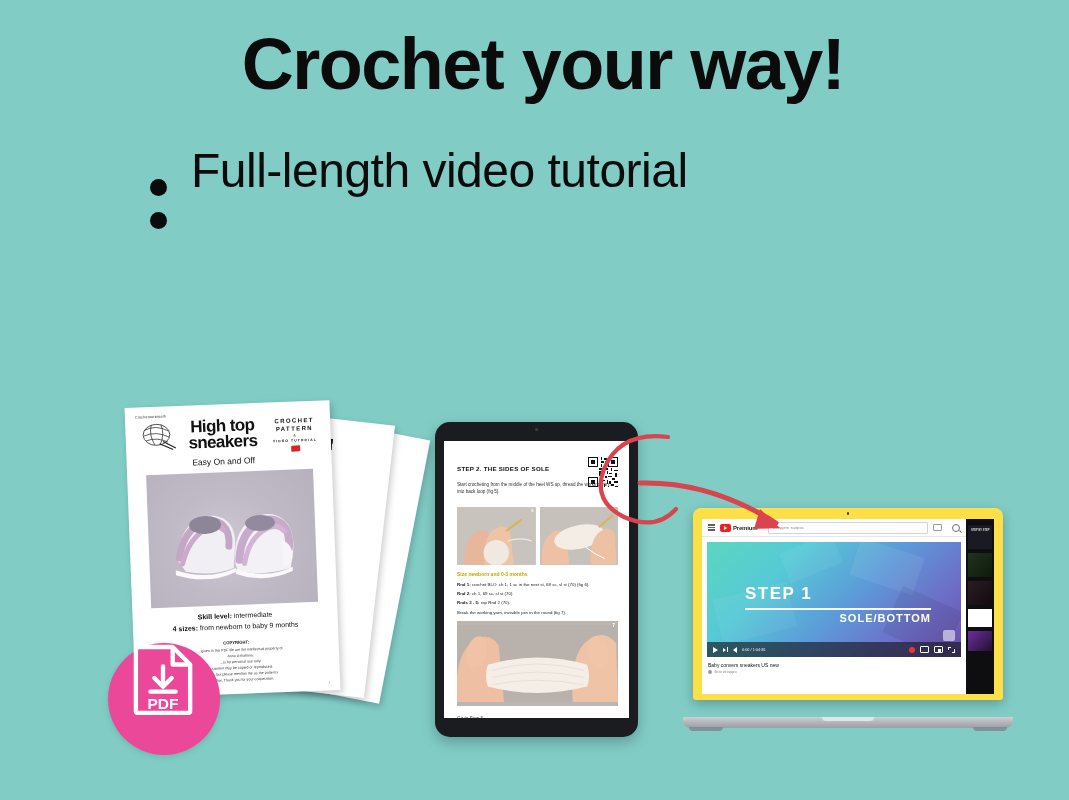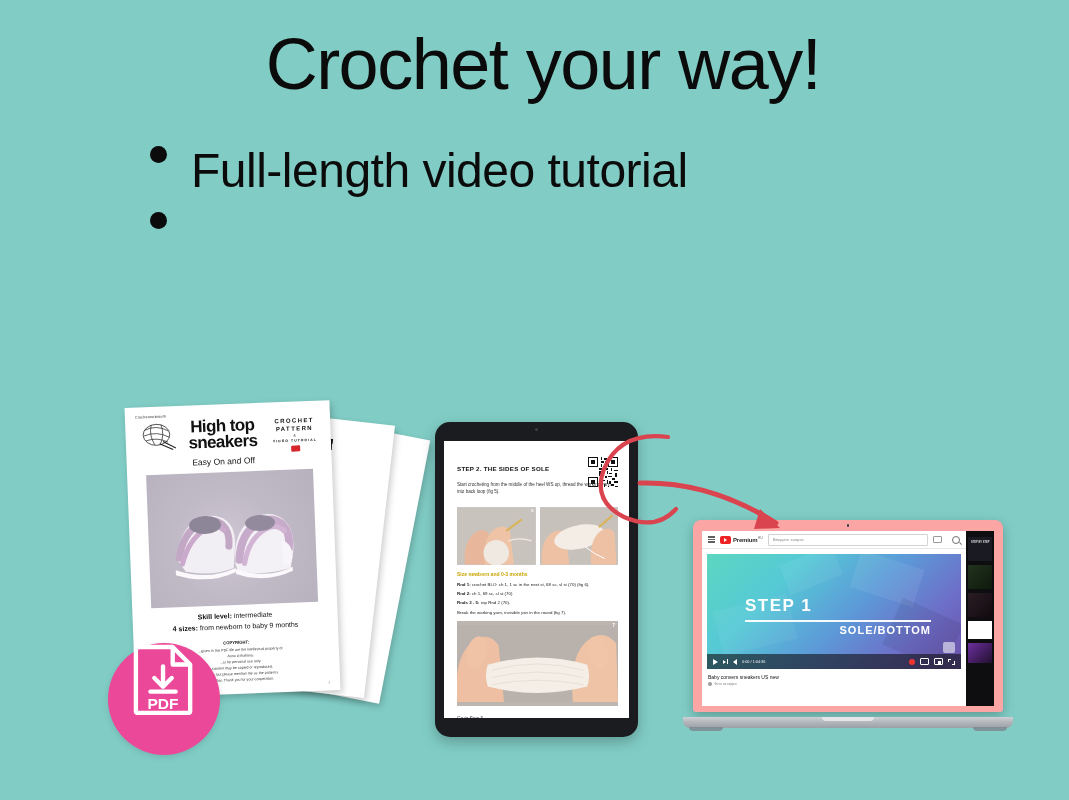--- a/index.html
+++ b/index.html
@@ -8,26 +8,26 @@
     background:#81cdc6;
     font-family:"Liberation Sans",sans-serif;
     position:relative;
   }
   .stage{position:absolute;inset:0;}
 
   
   .headline{
     position:absolute;left:0;right:0;top:28px;
     text-align:center;
-    font-size:72px;font-weight:normal;color:#0b0b0b;
+    font-size:72px;font-weight:bold;color:#0b0b0b;
     letter-spacing:-1.5px;line-height:1;padding-left:17px;
   }
   
   .bullets{position:absolute;left:150px;top:146px;}
-  .bullet-row{display:flex;align-items:flex-start;margin-bottom:16px;}
+  .bullet-row{display:flex;align-items:flex-end;margin-bottom:16px;}
   .bullet-dot{
     width:17px;height:17px;border-radius:50%;background:#0b0b0b;
     margin-right:24px;flex:none;
   }
   .bullet-text{font-size:48px;color:#0b0b0b;line-height:1.05;letter-spacing:-.5px;}
 
   
   .papers{position:absolute;left:120px;top:400px;width:310px;height:320px;}
   .sheet{position:absolute;background:#fff;box-shadow:2px 3px 7px rgba(0,0,0,.22);}
   .sheet-3{left:138px;top:24px;width:148px;height:268px;transform:rotate(11deg);}
@@ -89,22 +89,22 @@
   .tb-img .badge{position:absolute;right:2px;top:1px;font-size:4px;color:#fff;font-weight:bold;}
   .tb-sub{position:absolute;left:13px;top:130px;font-size:5px;font-weight:bold;color:#c9a400;}
   .tb-rnd{position:absolute;left:13px;right:11px;font-size:4.4px;color:#222;line-height:1.5;}
   .tb-rnd b{font-weight:bold;}
   .tb-big{position:absolute;left:13px;right:11px;top:180px;height:85px;overflow:hidden;background:#bdb6b0;}
   .tb-big .badge{position:absolute;right:3px;top:2px;font-size:4.5px;color:#fff;font-weight:bold;}
   .tb-goto{position:absolute;left:13px;top:275px;font-size:4.6px;color:#333;}
 
   
   .laptop{position:absolute;left:683px;top:508px;width:330px;height:220px;}
-  .lid{position:absolute;left:10px;top:0;width:310px;height:192px;background:#fca5a5;
-    border-radius:8px 8px 3px 3px;box-shadow:0 4px 12px rgba(0,0,0,.25);margin-top:12px;}
+  .lid{position:absolute;left:10px;top:0;width:310px;height:192px;background:#fde047;
+    border-radius:8px 8px 3px 3px;box-shadow:0 4px 12px rgba(0,0,0,.25);}
   .lid-cam{position:absolute;left:50%;top:4px;width:2.6px;height:2.6px;margin-left:-1.3px;border-radius:50%;background:#3a3d44;}
   .lscreen{position:absolute;left:9px;top:11px;right:9px;bottom:6px;background:#fff;overflow:hidden;display:flex;}
   .yt-main{flex:1;display:flex;flex-direction:column;min-width:0;}
   .yt-bar{height:17px;display:flex;align-items:center;gap:5px;padding:0 6px;border-bottom:1px solid #e6e6e6;background:#fff;}
   .yt-burger{width:7px;display:flex;flex-direction:column;gap:1.4px;}
   .yt-burger span{display:block;height:1.1px;background:#606060;}
   .yt-logo{display:flex;align-items:center;gap:2px;}
   .yt-play{width:11px;height:8px;background:#e22;border-radius:2px;position:relative;}
   .yt-play:after{content:"";position:absolute;left:4px;top:2px;border-left:3.2px solid #fff;
     border-top:2px solid transparent;border-bottom:2px solid transparent;}

